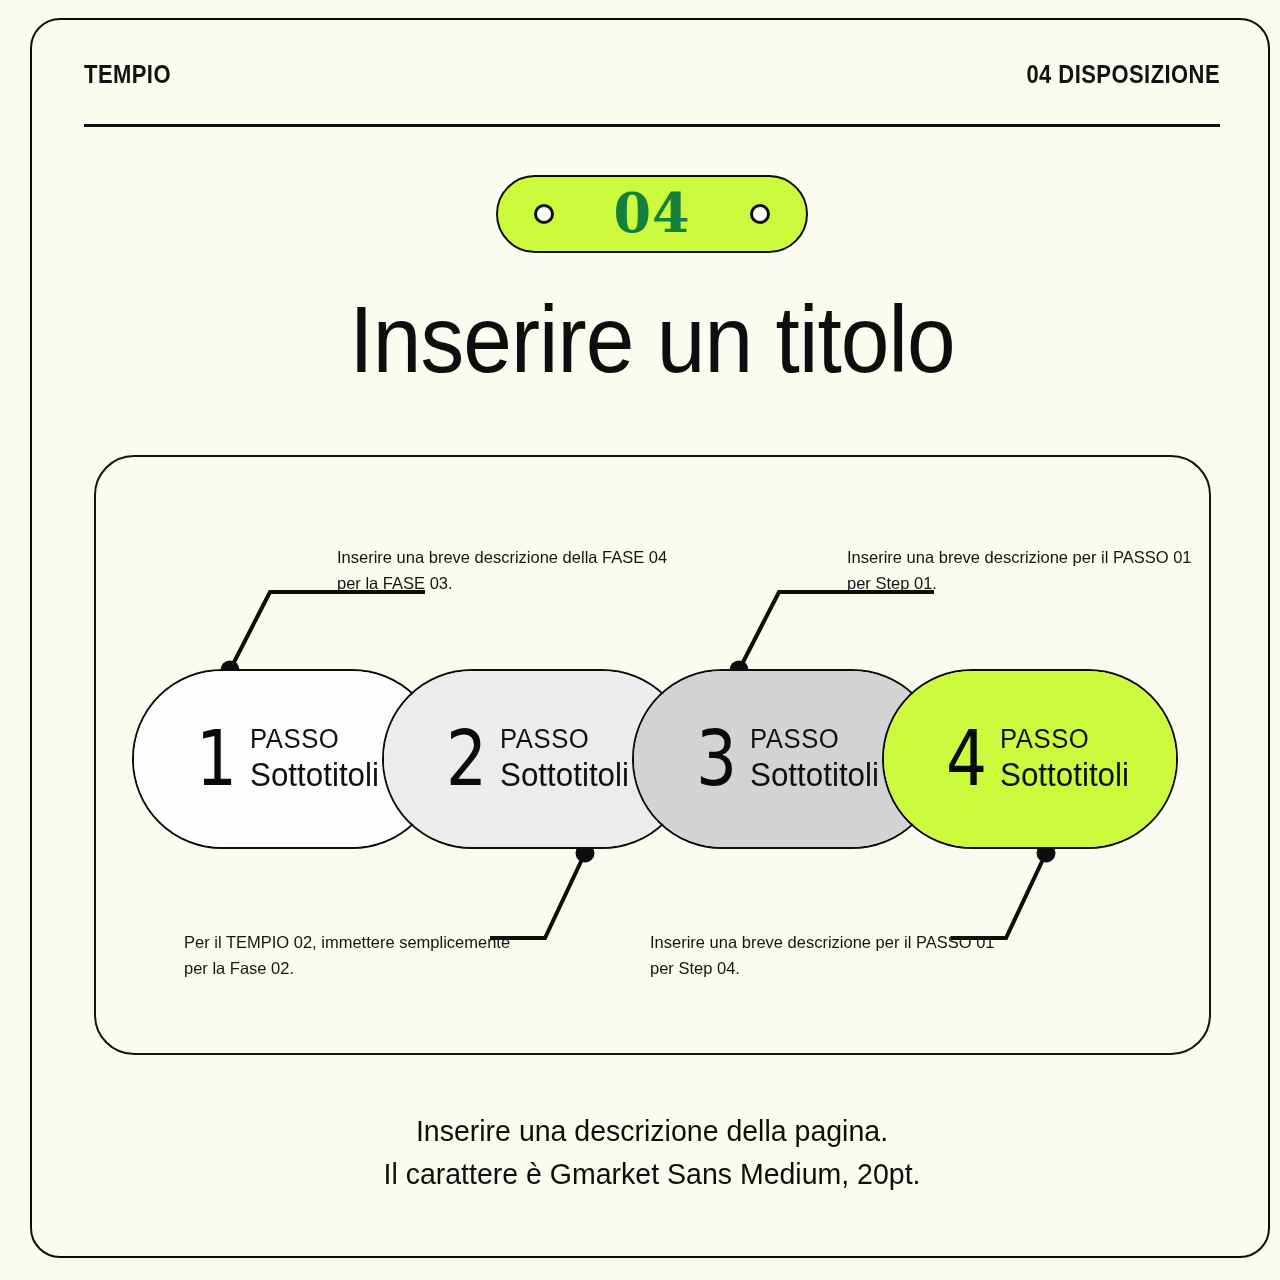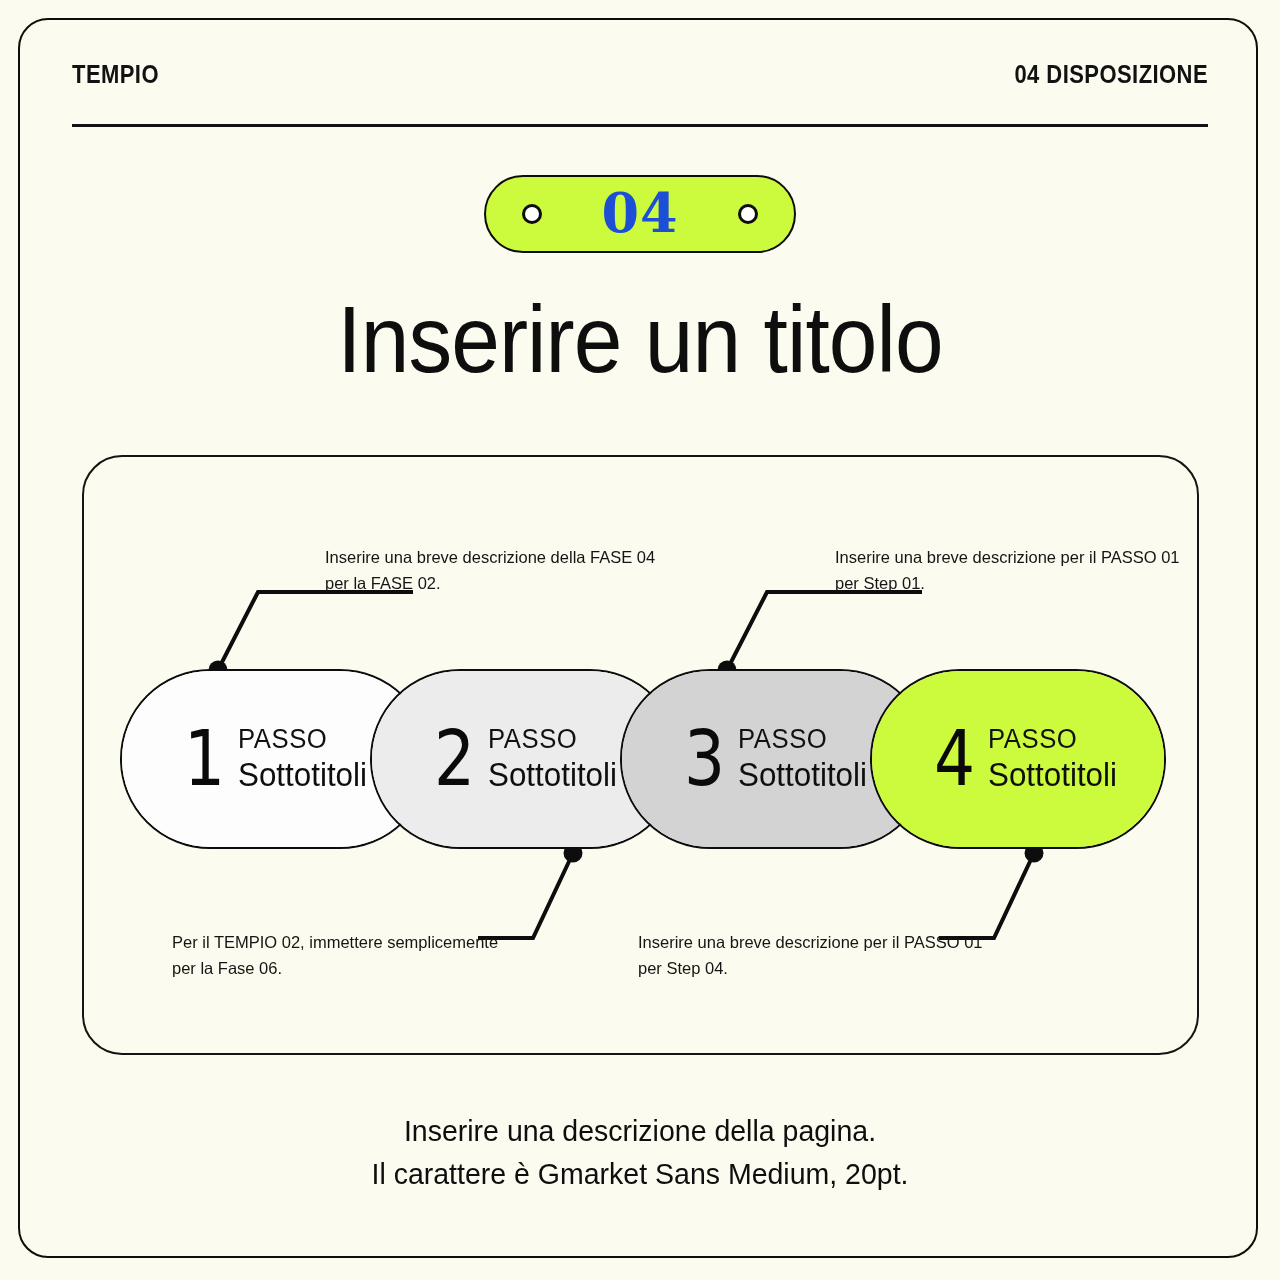--- a/index.html
+++ b/index.html
@@ -11,21 +11,21 @@
     width: 1280px;
     height: 1280px;
     font-family: "Liberation Sans", sans-serif;
     color: #111111;
     overflow: hidden;
   }
 
   
   #slide {
     position: absolute;
-    left: 0; top: 0;
+    left: 12px; top: 0;
     width: 1140px;
     height: 1280px;
     background: #FBFBEF;
   }
   #frame {
     position: absolute;
     left: 18px;  top: 18px;
     width: 1240px; height: 1240px;
     box-sizing: border-box;
     border: 2.5px solid #0D0D0D;
@@ -83,21 +83,21 @@
   #badge .hole.right { right: 36px; }
   #badge .badge-num {
     position: absolute;
     left: 0; right: 0; top: 50%;
     transform: translateY(-52%);
     text-align: center;
     font-family: "DejaVu Serif", serif;
     font-weight: 700;
     font-size: 54px;
     letter-spacing: 1px;
-    color: #1d4ed8;
+    color: #15803d;
     line-height: 1;
   }
 
   
   #title {
     position: absolute;
     left: 0; top: 288px;
     width: 1280px;
     text-align: center;
     font-size: 94px;
@@ -289,31 +289,31 @@
 
     <polyline points="573,853 533,938 478,938" fill="none" stroke="#0D0D0D" stroke-width="4"></polyline>
     <circle cx="573" cy="853" r="9.5" fill="#0D0D0D"></circle>
 
     <polyline points="1034,853 994,938 939,938" fill="none" stroke="#0D0D0D" stroke-width="4"></polyline>
     <circle cx="1034" cy="853" r="9.5" fill="#0D0D0D"></circle>
   </svg>
 
   <div class="callout" style="left:325px; top:545px;">
     <span class="ln">Inserire una breve descrizione della FASE 04</span>
-    <span class="ln">per la FASE 02.</span>
+    <span class="ln">per la FASE 03.</span>
   </div>
 
   <div class="callout" style="left:835px; top:545px;">
     <span class="ln">Inserire una breve descrizione per il PASSO 01</span>
     <span class="ln">per Step 01.</span>
   </div>
 
   <div class="callout" style="left:172px; top:930px;">
     <span class="ln">Per il TEMPIO 02, immettere semplicemente</span>
-    <span class="ln">per la Fase 06.</span>
+    <span class="ln">per la Fase 02.</span>
   </div>
 
   <div class="callout" style="left:638px; top:930px;">
     <span class="ln">Inserire una breve descrizione per il PASSO 01</span>
     <span class="ln">per Step 04.</span>
   </div>
 
   <div id="footer">
     <span class="fl">Inserire una descrizione della pagina.</span>
     <span class="fl">Il carattere è Gmarket Sans Medium, 20pt.</span>

